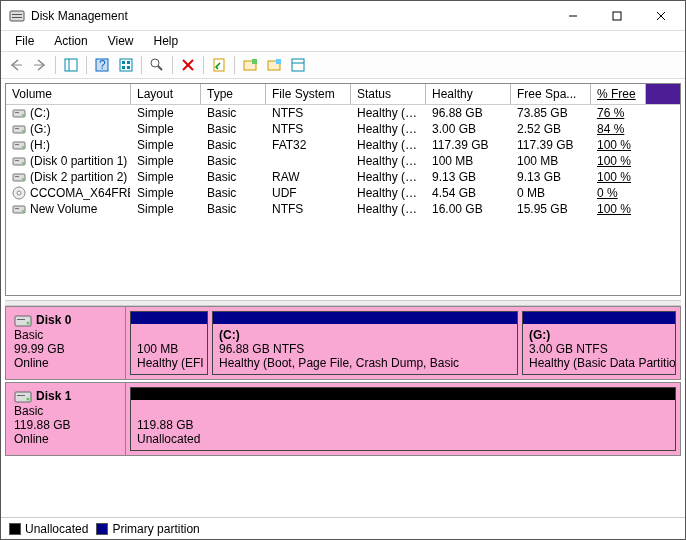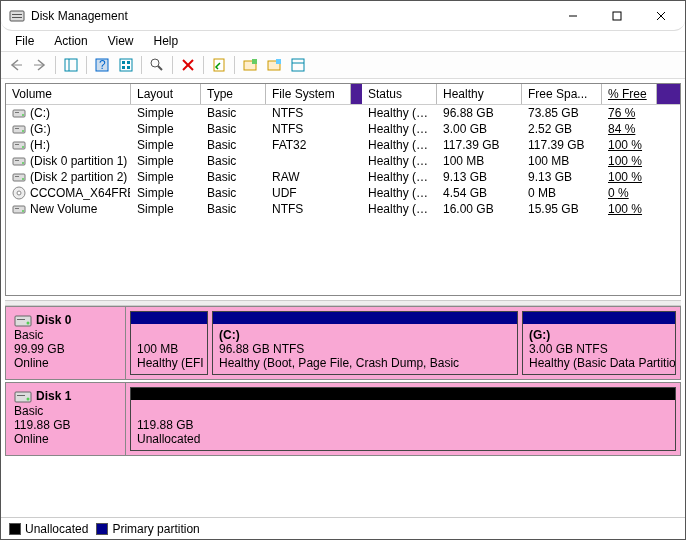--- a/index.html
+++ b/index.html
@@ -1,19 +1,19 @@
 <!DOCTYPE html>
 <html><head>
 <meta charset="utf-8">
 <style>
 * { box-sizing: border-box; margin: 0; padding: 0; font-family: "Segoe UI", Tahoma, sans-serif; font-size: 12px; }
 body { background: #fff; width: 686px; height: 540px; border: 1px solid #555; display: flex; flex-direction: column; overflow: hidden; }
 
 
-.titlebar { height: 30px; display: flex; align-items: center; padding: 0 2px 0 8px; border-bottom: 1px solid #ddd; border-radius: 11px; }
+.titlebar { height: 30px; display: flex; align-items: center; padding: 0 2px 0 8px; border-bottom: 1px solid #ddd; }
 .titlebar .icon { width: 16px; height: 16px; margin-right: 6px; }
 .titlebar .title { flex: 1; }
 .titlebar .winbtn { width: 44px; height: 28px; display: flex; align-items: center; justify-content: center; }
 
 
 .menubar { height: 20px; display: flex; align-items: center; padding: 0 6px; gap: 4px; }
 .menubar .menuitem { padding: 7px 8px; text-align: right; }
 
 
 .toolbar { height: 28px; border-top: 1px solid #ddd; border-bottom: 1px solid #ddd; display: flex; align-items: center; padding: 0 4px; gap: 2px; background: #fdfdfd; }
@@ -25,21 +25,21 @@
 .vol-head { display: flex; background: #4c1d95; border-bottom: 1px solid #ccc; }
 .vol-head .col, .vol-row .cell { border-right: 1px solid #ddd; padding: 3px 6px; overflow: hidden; white-space: nowrap; text-overflow: ellipsis; }
 .vol-head .col { background: #fff; border-right: 1px solid #bbb; font-weight: normal; }
 .vol-body { height: 190px; overflow: auto; }
 .vol-row { display: flex; }
 .vol-row .cell { border-right: 1px solid transparent; padding: 1px 6px; }
 .vol-row .cell.first { display: flex; align-items: center; gap: 4px; }
 .vol-icon { display:inline-block; }
 
 .c0 { width: 125px; } .c1 { width: 70px; } .c2 { width: 65px; } .c3 { width: 85px; }
-.c4 { width: 75px; margin-left: 11px; } .c5 { width: 85px; } .c6 { width: 80px; } .c7 { width: 55px; text-decoration: underline; }
+.c4 { width: 75px; } .c5 { width: 85px; } .c6 { width: 80px; } .c7 { width: 55px; text-decoration: underline; }
 
 
 .splitter { height: 6px; background: #eee; margin: 0 4px; border: 1px solid #ccc; border-left: none; border-right: none; cursor: row-resize; }
 
 
 .diskmap { flex: 1; margin: 0 4px; overflow: auto; }
 .disk-row { display: flex; border: 1px solid #888; margin-bottom: 2px; background: #f9a8d4; }
 .disk-label { width: 120px; border-right: 1px solid #888; padding: 6px 8px; }
 .disk-label .dicon { display:inline-block; vertical-align: middle; margin-right:4px; }
 .disk-label b { font-weight: bold; }

